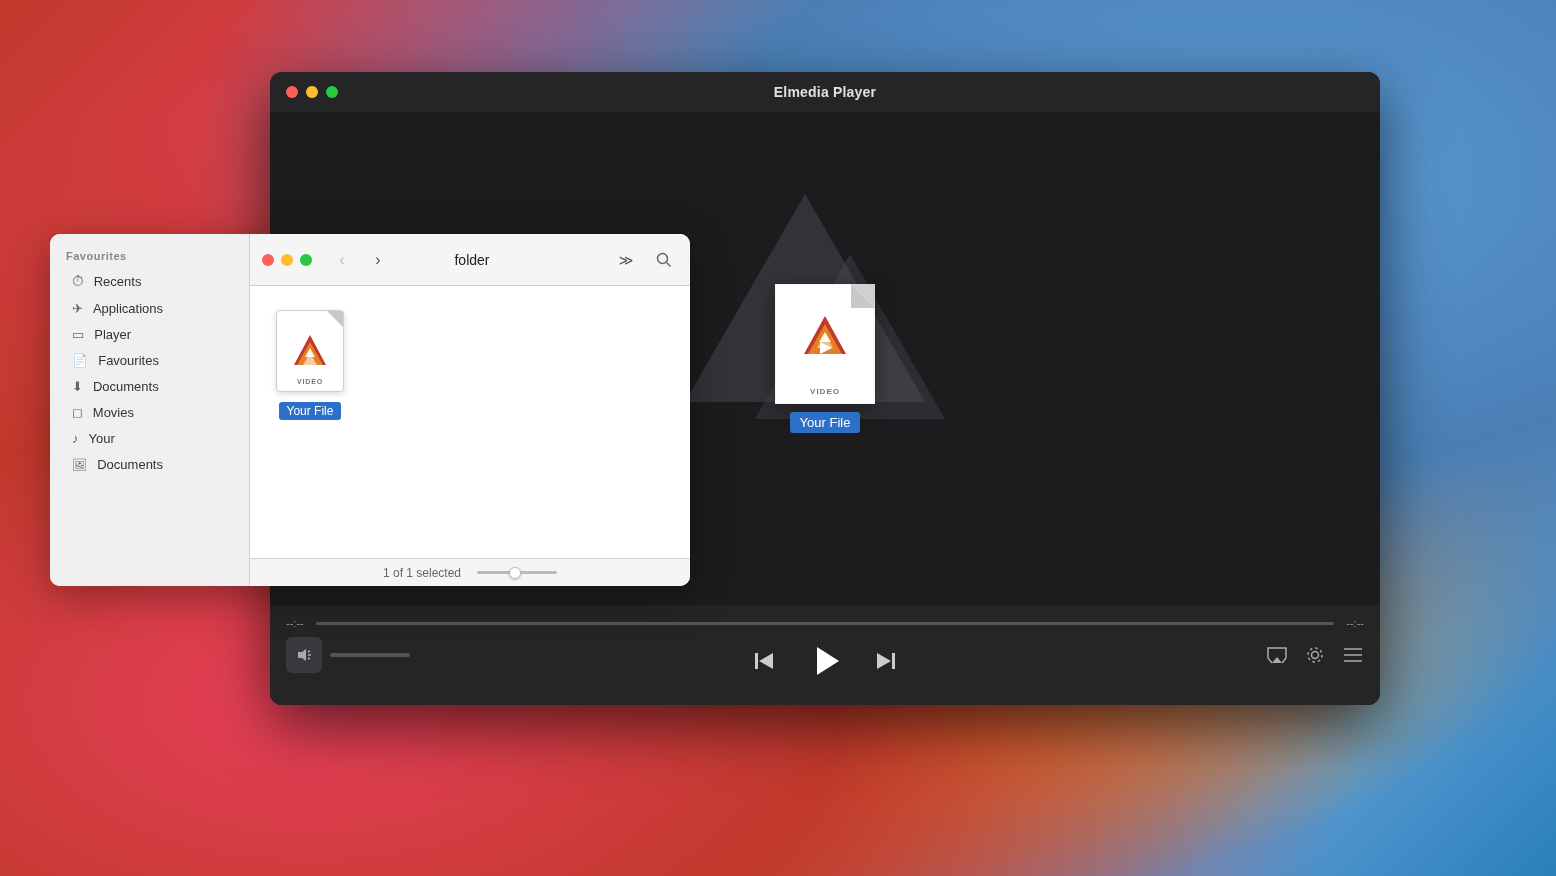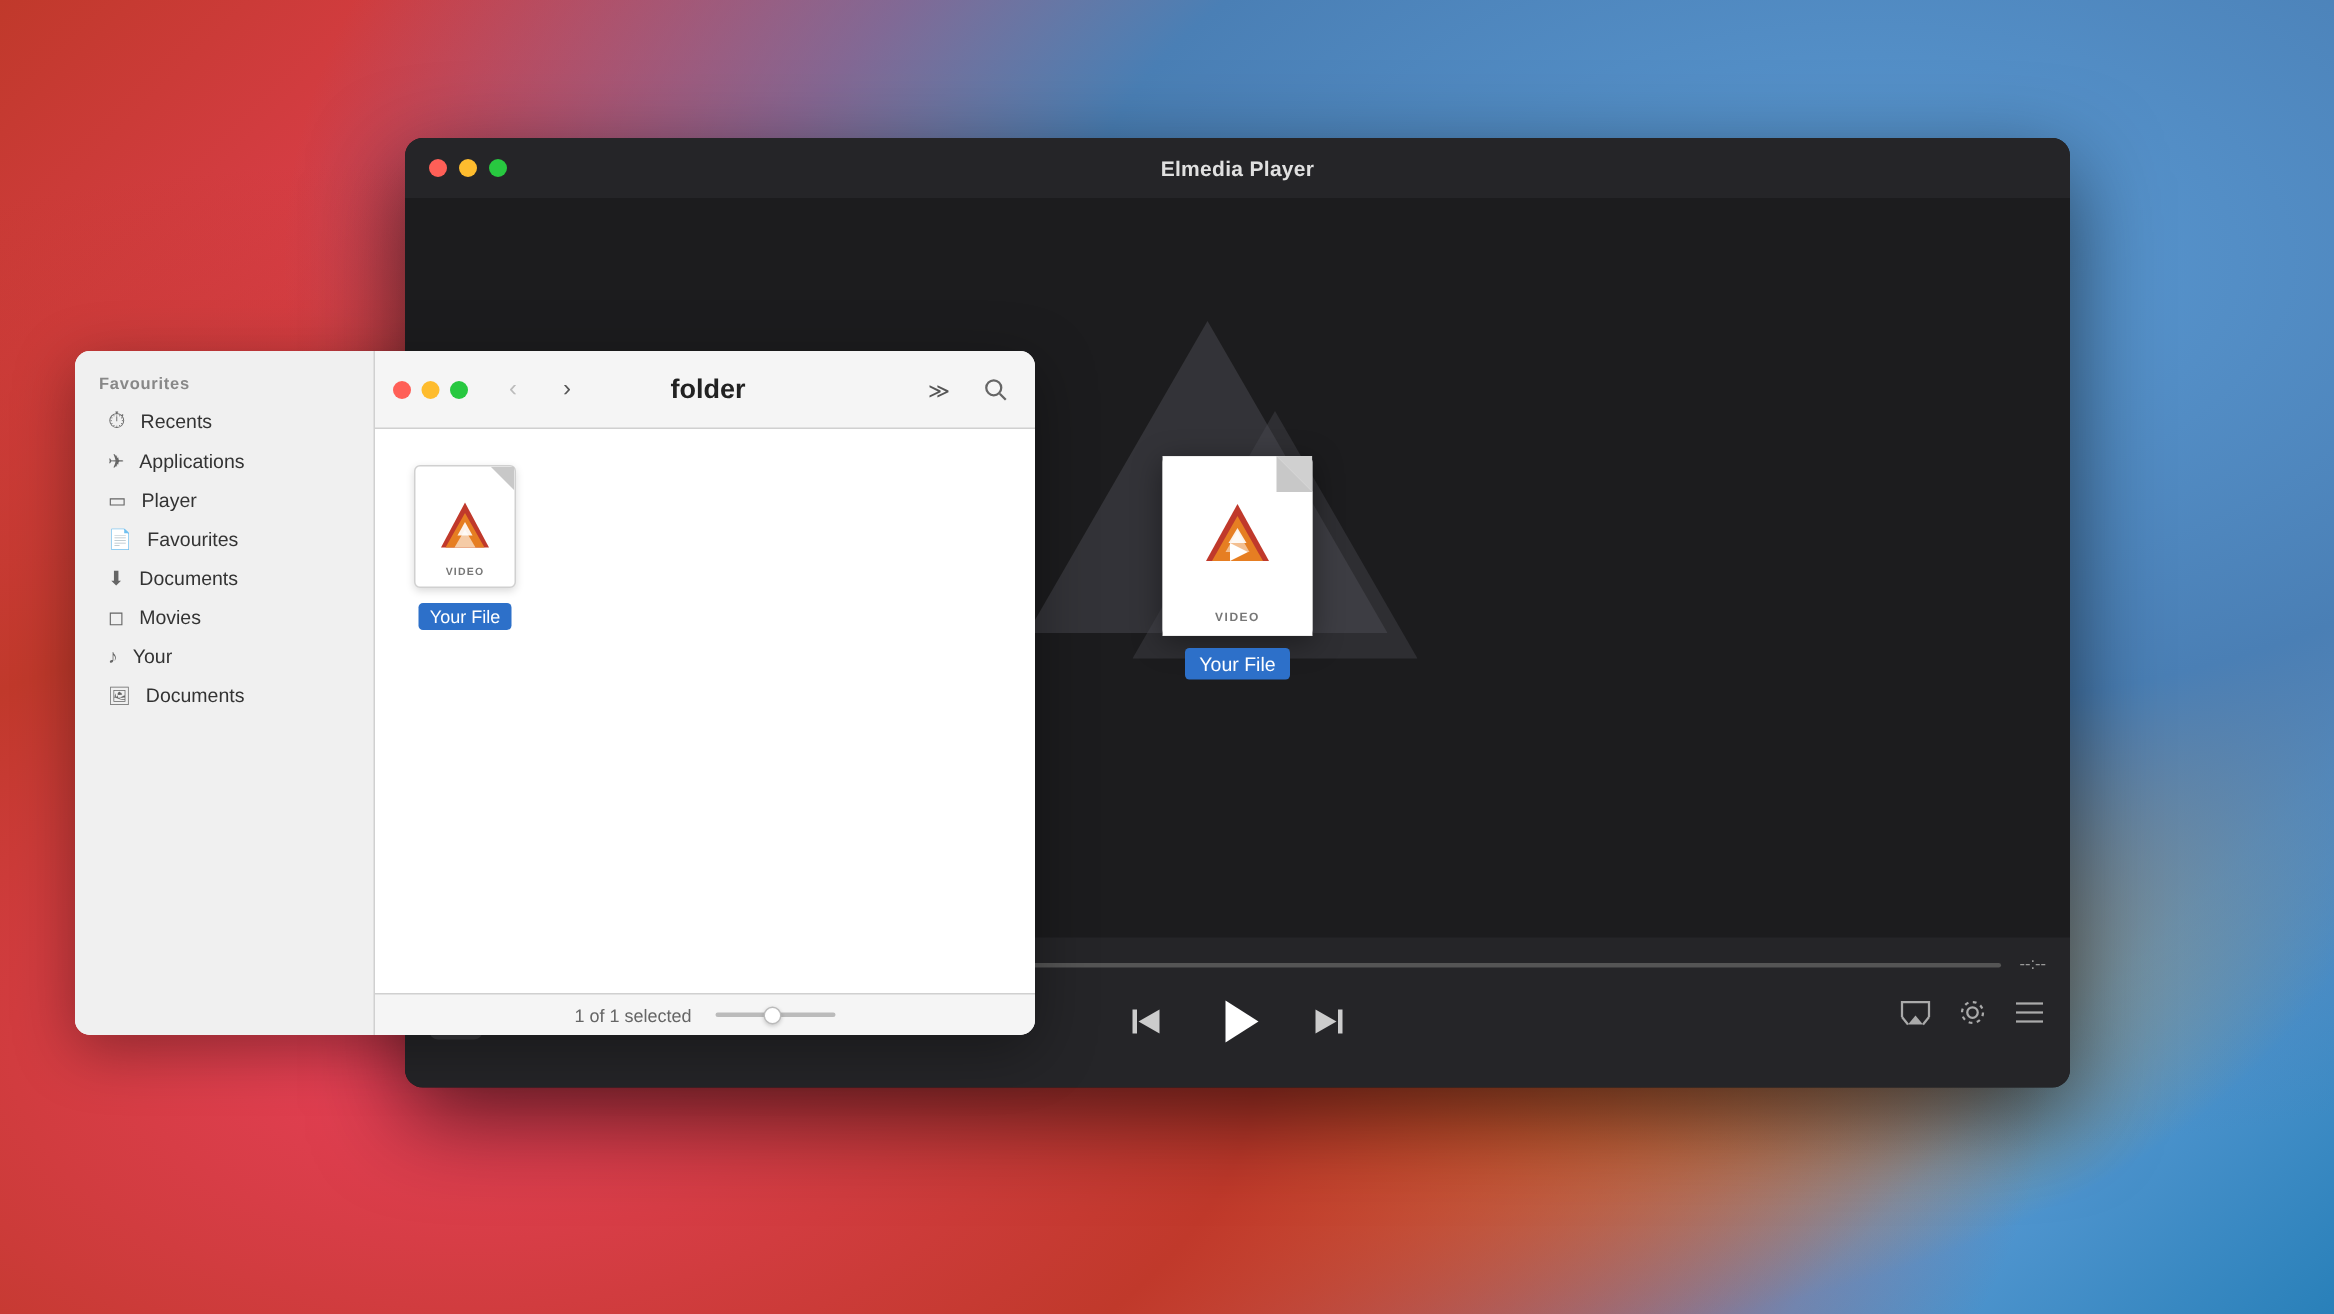--- a/index.html
+++ b/index.html
@@ -27,21 +27,20 @@
     .player-window {
       position: absolute;
       top: 72px;
       left: 270px;
       width: 1110px;
       height: 633px;
       background: #1c1c1e;
       border-radius: 12px;
       overflow: hidden;
       box-shadow: 0 20px 60px rgba(0,0,0,0.6);
-      margin-top: 20px;
     }
 
     .player-titlebar {
       position: absolute;
       top: 0;
       left: 0;
       right: 0;
       height: 40px;
       background: #252528;
       display: flex;
@@ -230,21 +229,21 @@
       align-items: center;
       justify-content: center;
     }
 
     
     .finder-window {
       position: absolute;
       top: 234px;
       left: 50px;
       width: 640px;
-      height: 456px;
+      height: 352px;
       background: white;
       border-radius: 10px;
       overflow: hidden;
       box-shadow: 0 10px 40px rgba(0,0,0,0.35);
       display: flex;
     }
 
     
     .finder-sidebar {
       width: 200px;
@@ -329,22 +328,22 @@
     }
 
     .nav-btn:disabled {
       color: #bbb;
       cursor: default;
     }
 
     .folder-title {
       flex: 1;
       text-align: center;
-      font-size: 18px;
-      font-weight: 700;
+      font-size: 14px;
+      font-weight: 400;
       color: #222;
       margin-left: -60px;
     }
 
     .toolbar-right {
       display: flex;
       align-items: center;
       gap: 10px;
     }
 

